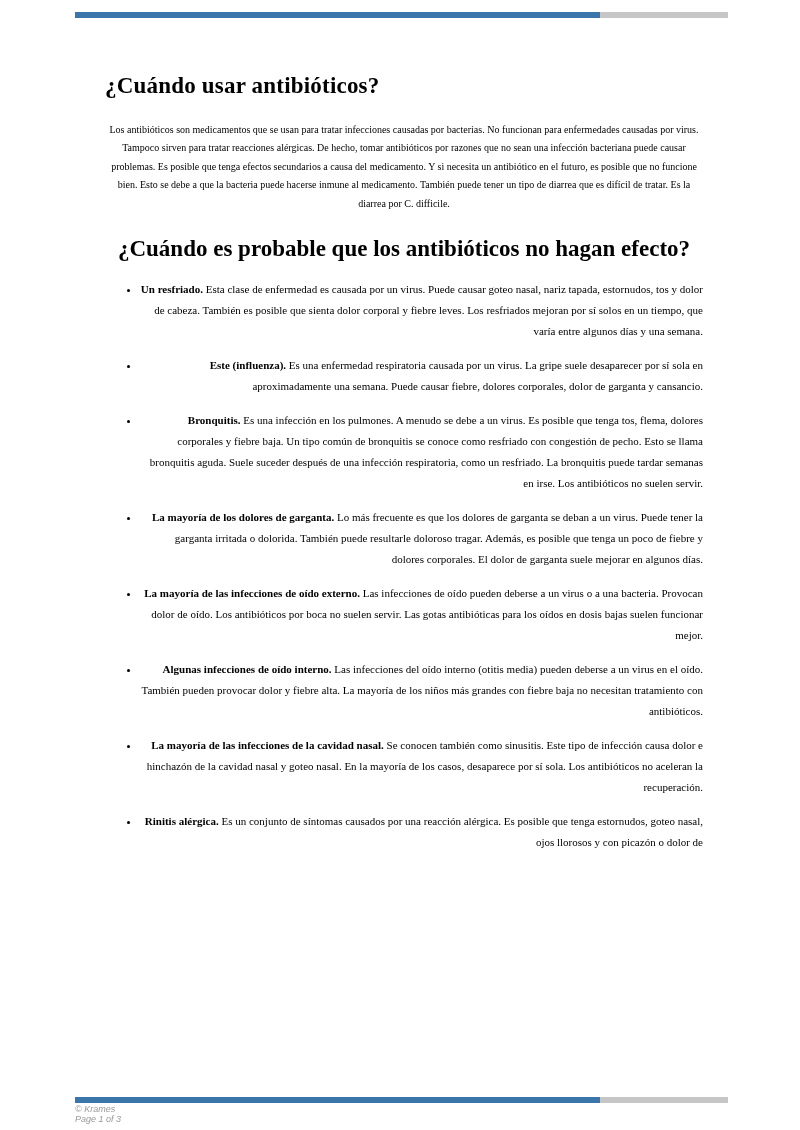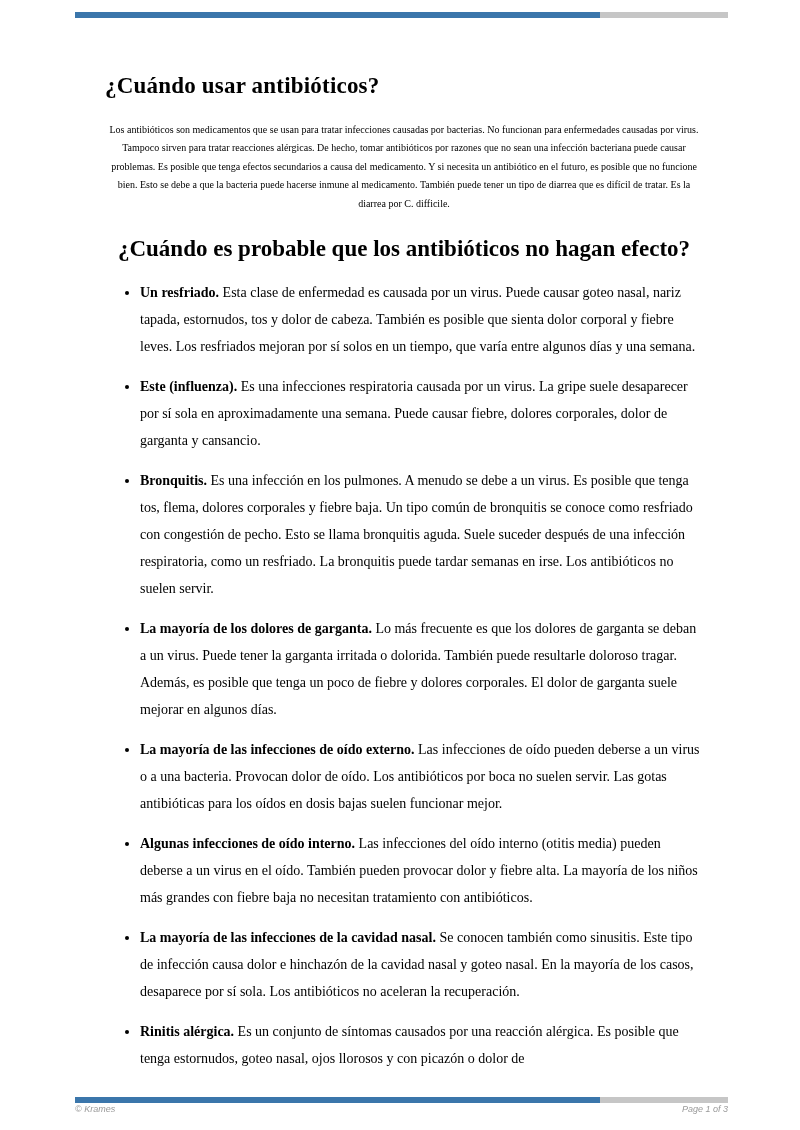--- a/index.html
+++ b/index.html
@@ -52,57 +52,59 @@
     font-weight: bold;
     line-height: 28px;
     text-align: center;
   }
   ul.bullet-list {
     margin-top: 16px;
     padding-left: 35px;
     list-style-type: disc;
   }
   ul.bullet-list li {
-    font-size: 14px;
-    line-height: 27px;
+    font-size: 11px;
+    line-height: 21px;
     margin-bottom: 13px;
+    text-align: right;
   }
   ul.bullet-list li .lead { font-weight: bold; }
   .footer-meta {
     position: absolute;
     left: 75px;
     top: 1104px;
     width: 653px;
     display: flex;
     justify-content: space-between;
     font-family: "Liberation Sans", sans-serif;
     font-style: italic;
     font-size: 9px;
     color: #999999;
+    flex-direction: column;
   }
 </style>
 </head>
 <body>
 
 <div class="rule rule-top">
   <div class="rule-fill" style="background: rgb(59, 118, 171);"></div>
 </div>
 
 <div class="content">
 
   <h1 class="doc-title">¿Cuándo usar antibióticos?</h1>
 
   <p class="body-text">Los antibióticos son medicamentos que se usan para tratar infecciones causadas por bacterias. No funcionan para enfermedades causadas por virus. Tampoco sirven para tratar reacciones alérgicas. De hecho, tomar antibióticos por razones que no sean una infección bacteriana puede causar problemas. Es posible que tenga efectos secundarios a causa del medicamento. Y si necesita un antibiótico en el futuro, es posible que no funcione bien. Esto se debe a que la bacteria puede hacerse inmune al medicamento. También puede tener un tipo de diarrea que es difícil de tratar. Es la diarrea por C. difficile.</p>
 
   <h2 class="section-heading">¿Cuándo es probable que los antibióticos no hagan efecto?</h2>
 
 
   <ul class="bullet-list">
     <li><span class="lead">Un resfriado.</span><span> Esta clase de enfermedad es causada por un virus. Puede causar goteo nasal, nariz tapada, estornudos, tos y dolor de cabeza. También es posible que sienta dolor corporal y fiebre leves. Los resfriados mejoran por sí solos en un tiempo, que varía entre algunos días y una semana.</span></li>
-    <li><span class="lead">Este (influenza).</span><span> Es una infecciones respiratoria causada por un virus. La gripe suele desaparecer por sí sola en aproximadamente una semana. Puede causar fiebre, dolores corporales, dolor de garganta y cansancio.</span></li>
+    <li><span class="lead">Este (influenza).</span><span> Es una enfermedad respiratoria causada por un virus. La gripe suele desaparecer por sí sola en aproximadamente una semana. Puede causar fiebre, dolores corporales, dolor de garganta y cansancio.</span></li>
     <li><span class="lead">Bronquitis.</span><span> Es una infección en los pulmones. A menudo se debe a un virus. Es posible que tenga tos, flema, dolores corporales y fiebre baja. Un tipo común de bronquitis se conoce como resfriado con congestión de pecho. Esto se llama bronquitis aguda. Suele suceder después de una infección respiratoria, como un resfriado. La bronquitis puede tardar semanas en irse. Los antibióticos no suelen servir.</span></li>
     <li><span class="lead">La mayoría de los dolores de garganta.</span><span> Lo más frecuente es que los dolores de garganta se deban a un virus. Puede tener la garganta irritada o dolorida. También puede resultarle doloroso tragar. Además, es posible que tenga un poco de fiebre y dolores corporales. El dolor de garganta suele mejorar en algunos días.</span></li>
     <li><span class="lead">La mayoría de las infecciones de oído externo.</span><span> Las infecciones de oído pueden deberse a un virus o a una bacteria. Provocan dolor de oído. Los antibióticos por boca no suelen servir. Las gotas antibióticas para los oídos en dosis bajas suelen funcionar mejor.</span></li>
     <li><span class="lead">Algunas infecciones de oído interno.</span><span> Las infecciones del oído interno (otitis media) pueden deberse a un virus en el oído. También pueden provocar dolor y fiebre alta. La mayoría de los niños más grandes con fiebre baja no necesitan tratamiento con antibióticos.</span></li>
     <li><span class="lead">La mayoría de las infecciones de la cavidad nasal.</span><span> Se conocen también como sinusitis. Este tipo de infección causa dolor e hinchazón de la cavidad nasal y goteo nasal. En la mayoría de los casos, desaparece por sí sola. Los antibióticos no aceleran la recuperación.</span></li>
     <li><span class="lead">Rinitis alérgica.</span><span> Es un conjunto de síntomas causados por una reacción alérgica. Es posible que tenga estornudos, goteo nasal, ojos llorosos y con picazón o dolor de</span></li>
   </ul>
 
 </div>
 

